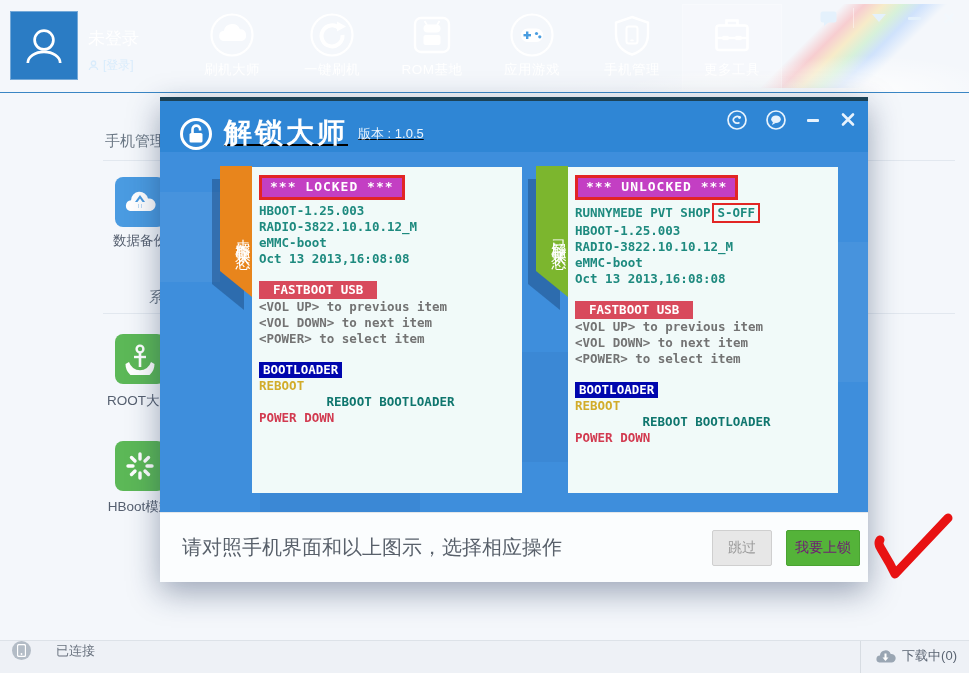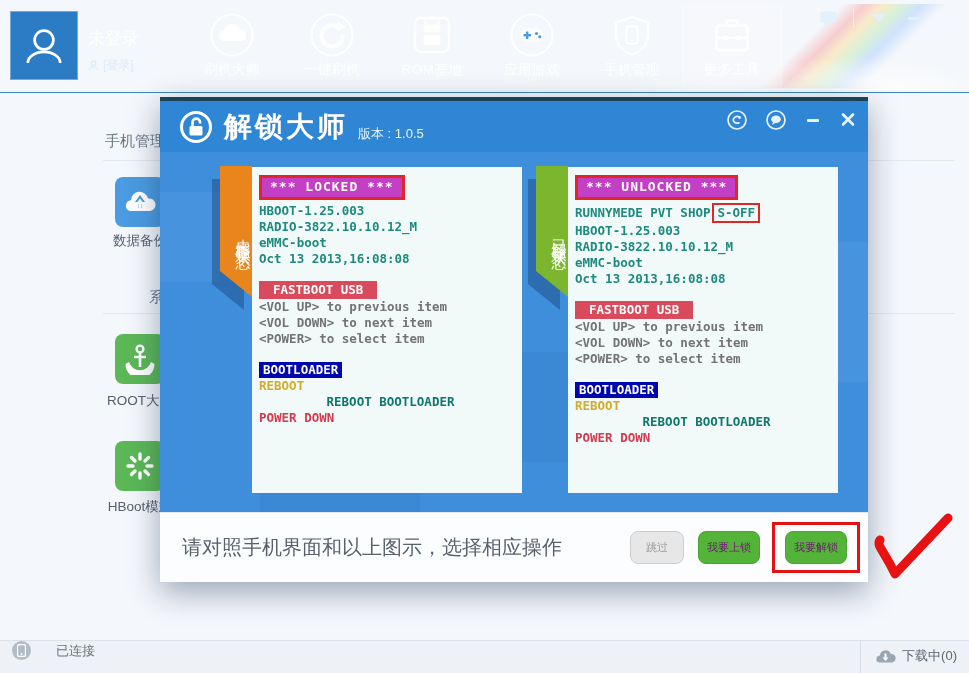--- a/index.html
+++ b/index.html
@@ -44,21 +44,21 @@
   .conn{position:absolute;left:12px;top:0;display:flex;align-items:center;gap:25px;font-size:13px;color:#6b7480;}
   .phone-badge{width:19px;height:19px;border-radius:50%;background:#b3bcc6;display:flex;align-items:center;justify-content:center;}
   .sb-sep{position:absolute;left:860px;top:0;width:1px;height:33px;background:#d7dce2;}
   .download{position:absolute;right:12px;top:6px;display:flex;align-items:center;gap:6px;
     font-size:13px;color:#5a6472;cursor:pointer;}
 
   
   .dialog{position:absolute;left:160px;top:97px;width:708px;height:485px;z-index:10;
     box-shadow:0 10px 30px rgba(20,40,80,.40);}
   .dlg-topstrip{height:4px;background:#1c4256;}
-  .dlg-header{height:51px;background:#2f86d5;position:relative;display:flex;align-items:center;padding-left:18px;}
+  .dlg-header{height:51px;background:#2f86d5;position:relative;display:flex;align-items:flex-end;padding-left:18px;text-decoration:underline;}
   .dlg-title{font-size:28px;font-weight:bold;color:#fff;letter-spacing:3px;margin-left:10px;}
   .dlg-version{font-size:13px;color:#eaf4fd;margin-left:10px;align-self:flex-end;margin-bottom:9px;}
   .dlg-controls{position:absolute;right:12px;top:9px;display:flex;align-items:center;gap:19px;}
   .dlg-body{height:360px;background:#3e8edc;position:relative;overflow:hidden;}
   .pat{position:absolute;}
 
   .ribbon{position:absolute;top:14px;width:32px;height:131px;color:#fff;font-size:15px;
     writing-mode:vertical-rl;text-orientation:upright;letter-spacing:4px;padding-top:10px;
     display:flex;justify-content:center;
     clip-path:polygon(0 0,100% 0,100% 100%,0 calc(100% - 26px));z-index:3;}
@@ -76,21 +76,21 @@
   .fastboot{display:inline-block;background:#d84a5c;color:#fff;padding:1px 14px;margin-top:14px;}
   .help{color:#737373;}
   .menu-sel{display:inline-block;background:#0006ae;color:#fff;padding:0 4px;margin-top:15px;}
   .m-gold{color:#d2ac2a;}
   .m-blue{color:#0f766e;text-align:center;}
   .m-red{color:#d23a50;}
 
   .dlg-footer{height:70px;background:#fbfdfe;border-top:1px solid #e4e7ea;display:flex;
     align-items:center;padding:0 8px 0 22px;}
   .hint{font-size:20px;color:#59616b;}
-  .btn{font-size:11px;border-radius:8px;cursor:pointer;font-family:Liberation Serif, serif;}
+  .btn{font-size:14px;border-radius:2px;cursor:pointer;font-family:Liberation Serif, serif;}
   .btn-gray{background:#e7e7e7;border:1px solid #cfcfcf;color:#9a9a9a;padding:8px 15px;margin-left:auto;}
   .btn-green{background:#54b339;border:1px solid #4aa332;color:#701a75;padding:8px 8px;}
   .btn-lock{margin-left:14px;}
   .annotate-box{border:3px solid #e41212;padding:6px 10px;margin-left:12px;display:inline-block;}
 
   .checkmark{position:absolute;left:868px;top:488px;z-index:30;}
 </style>
 </head>
 <body>
 
@@ -343,23 +343,20 @@
         <div class="m-gold">REBOOT</div>
         <div class="m-blue">REBOOT BOOTLOADER</div>
         <div class="m-red">POWER DOWN</div>
       </div>
     </div>
 
     <div class="dlg-footer">
       <span class="hint">请对照手机界面和以上图示，选择相应操作</span>
       <button class="btn btn-gray">跳过</button>
       <button class="btn btn-green btn-lock">我要上锁</button>
-      <span class="annotate-box">
-        <button class="btn btn-green">我要解锁</button>
-      </span>
     </div>
   </div>
 
   <svg class="checkmark" width="100" height="115" viewBox="0 0 100 115">
     <path d="M12 52 C 8 58, 16 62, 27 86 L 80 30" fill="none" stroke="#e81212" stroke-width="9" stroke-linecap="round" stroke-linejoin="round"></path>
   </svg>
 
 </div>
 
 </body></html>

